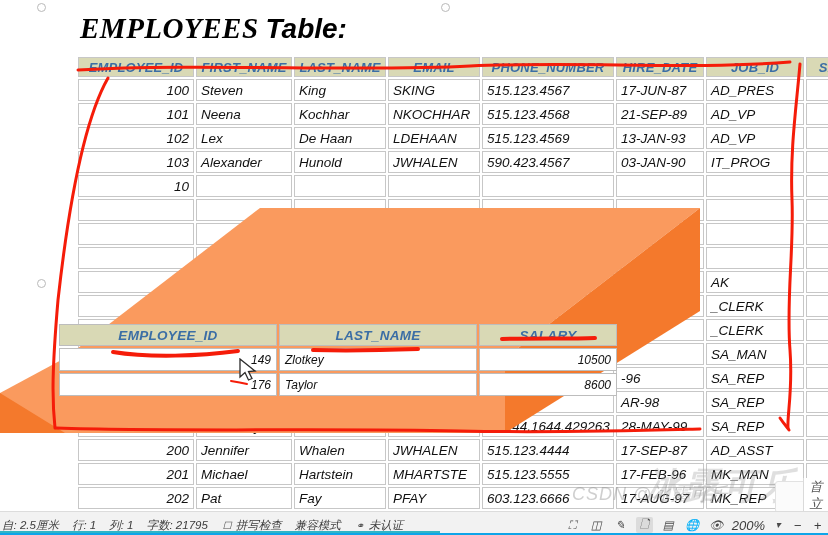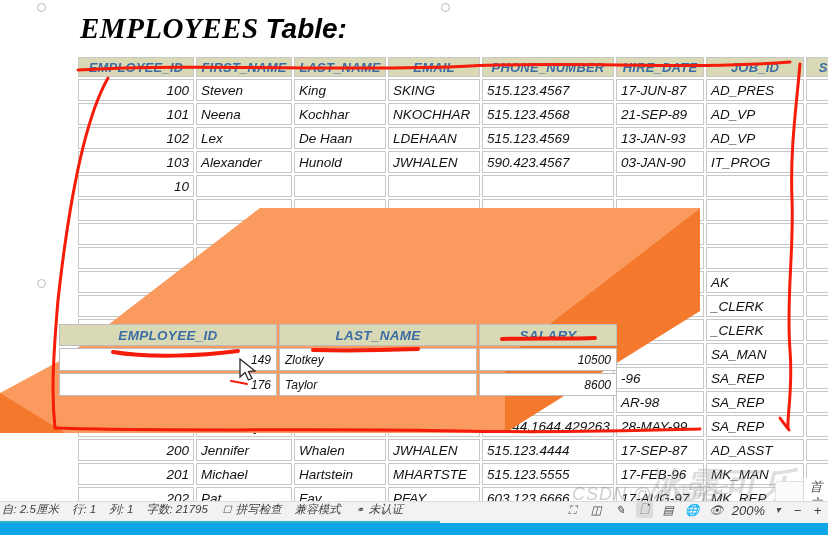--- a/index.html
+++ b/index.html
@@ -205,26 +205,26 @@
     left: 775px; top: 481px;
     width: 30px; height: 32px;
     background: #fbfbfb;
     border: 1px solid #e2e2e2;
     border-radius: 3px 0 0 3px;
   }
 
   
   #statusbar {
     position: absolute;
-    left: 0; bottom: 12px;
+    left: 0; bottom: 2px;
     width: 828px; height: 22px;
     background: #f2f2f2;
     border-top: 1px solid #dcdcdc;
     display: flex;
-    align-items: flex-start;
+    align-items: flex-end;
     font-size: 11.5px;
     color: #3c3c3c;
     font-family: "Liberation Sans", sans-serif;
   }
   #statusbar .sb-left {
     display: flex; align-items: center; gap: 13px;
     padding-left: 2px;
     white-space: nowrap;
   }
   #statusbar .sb-right {

